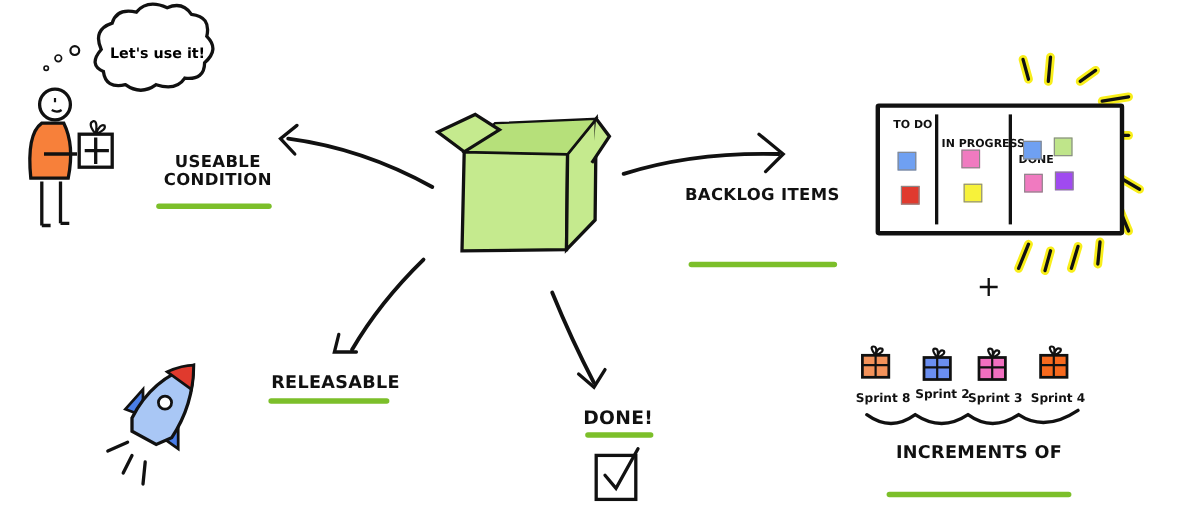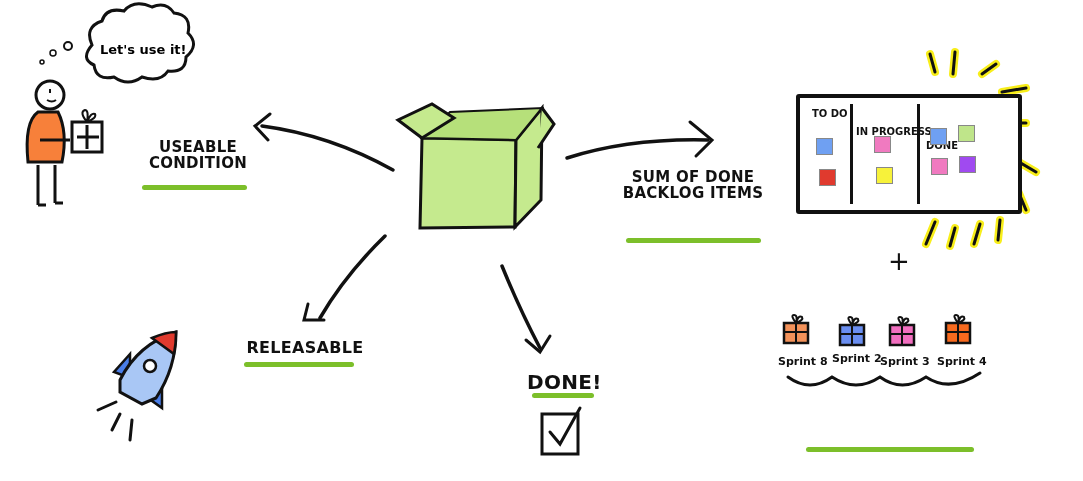--- a/index.html
+++ b/index.html
@@ -57,21 +57,20 @@
 
 <svg style="left:390px;top:100px" width="180" height="140">
   <path d="M32 38 L30 128 L125 127 L126 40 z" fill="#c5ea8e" stroke="#111" stroke-width="3"></path>
   <path d="M126 40 L152 8 L151 100 L125 127 z" fill="#c5ea8e" stroke="#111" stroke-width="3"></path>
   <path d="M32 38 L60 12 L152 8 L126 40 z" fill="#b6e07a" stroke="#111" stroke-width="2"></path>
   <path d="M32 38 L8 20 L42 4 L64 18 z" fill="#c5ea8e" stroke="#111" stroke-width="3"></path>
   <path d="M152 8 L164 24 L148 48" fill="#c5ea8e" stroke="#111" stroke-width="3"></path>
 </svg>
 
 <div class="label" style="left:618px;top:170px;width:150px;font-size:15px;">
-  <div>SUM OF DONE</div>
   <div>BACKLOG ITEMS</div>
 </div>
 <div class="underline" style="left:626px;top:238px;width:135px;"></div>
 
 <svg style="left:780px;top:40px" width="300" height="220">
   <g stroke="#f8ee1a" stroke-width="8" stroke-linecap="round">
     <path d="M150 14 L155 32"></path>
       <path d="M175 12 L173 34"></path>
       <path d="M202 34 L216 24"></path>
     <path d="M222 52 L246 48"></path>
@@ -134,34 +133,35 @@
     <path d="M188 8 v20 M176 17 h24 M188 8 q-6 -8 -2 -8 q4 0 2 8 q2 -8 6 -6 q2 3 -6 6" stroke="#111" stroke-width="2" fill="none"></path>
   </g>
   <path d="M18 62 Q40 78 62 62 Q86 78 110 62 Q132 78 156 62 Q180 78 210 58" stroke="#111" stroke-width="3" fill="none" stroke-linecap="round"></path>
 </svg>
 <span class="sprint-label" style="left:778px;top:355px;">Sprint 8</span>
 <span class="sprint-label" style="left:832px;top:352px;">Sprint 2</span>
 <span class="sprint-label" style="left:880px;top:355px;text-align:center;">Sprint 3</span>
 <span class="sprint-label" style="left:937px;top:355px;">Sprint 4</span>
 
 <div class="label" style="left:790px;top:403px;width:200px;font-size:16px;">
+  <div>INCREMENTS OF</div>
 </div>
 <div class="underline" style="left:806px;top:447px;width:168px;"></div>
 
 <svg style="left:90px;top:318px" width="120" height="130">
   <path d="M40 36 L24 54 L40 60 z" fill="#4a7ee8" stroke="#111" stroke-width="2.5"></path>
   <path d="M72 72 L72 90 L58 80 z" fill="#4a7ee8" stroke="#111" stroke-width="2.5"></path>
   <path d="M30 62 Q48 26 86 14 Q86 50 66 80 L52 86 L30 74 z" fill="#a9c7f5" stroke="#111" stroke-width="3"></path>
   <path d="M62 20 Q76 14 86 14 Q86 26 84 36 z" fill="#e03a2e" stroke="#111" stroke-width="2.5"></path>
   <circle cx="60" cy="48" r="6" fill="#fff" stroke="#111" stroke-width="2.5"></circle>
   <path d="M8 92 L26 84 M22 112 L30 96 M40 122 L42 102" stroke="#111" stroke-width="3" stroke-linecap="round"></path>
 </svg>
 
 <div class="label" style="left:240px;top:340px;width:130px;font-size:16px;">RELEASABLE</div>
 <div class="underline" style="left:244px;top:362px;width:110px;"></div>
 
-<div class="label" style="left:527px;top:372px;width:70px;font-size:20px;">DONE!</div>
+<div class="label" style="left:527px;top:372px;width:70px;font-size:17px;">DONE!</div>
 <div class="underline" style="left:532px;top:393px;width:62px;"></div>
 
 <svg style="left:538px;top:404px" width="50" height="56">
   <rect x="4" y="10" width="36" height="40" fill="#fff" stroke="#111" stroke-width="3"></rect>
   <path d="M12 28 L22 40 L42 4" stroke="#111" stroke-width="3" fill="none" stroke-linecap="round"></path>
 </svg>
 
 </body></html>

